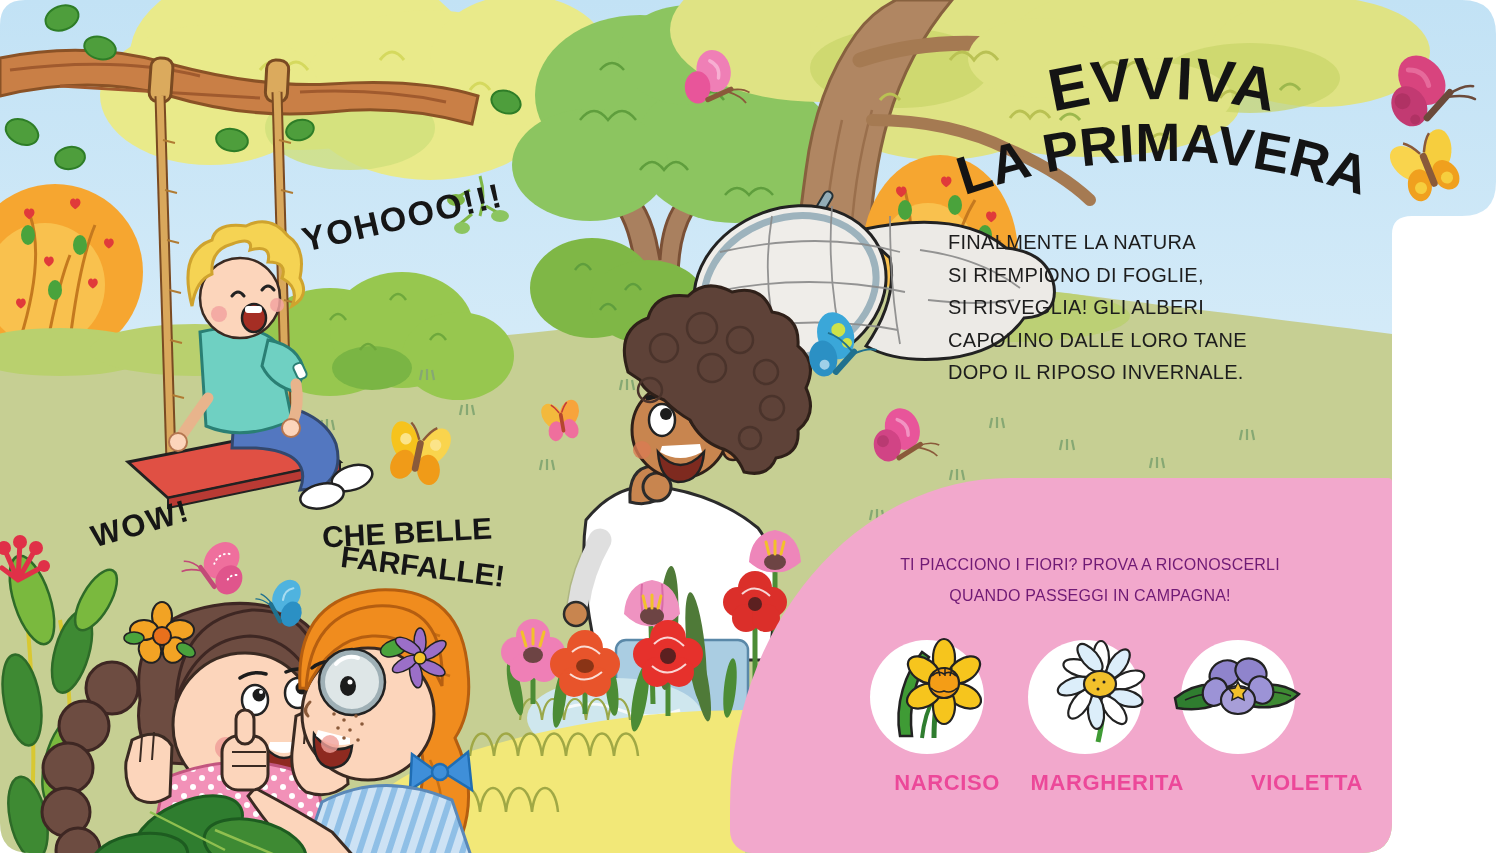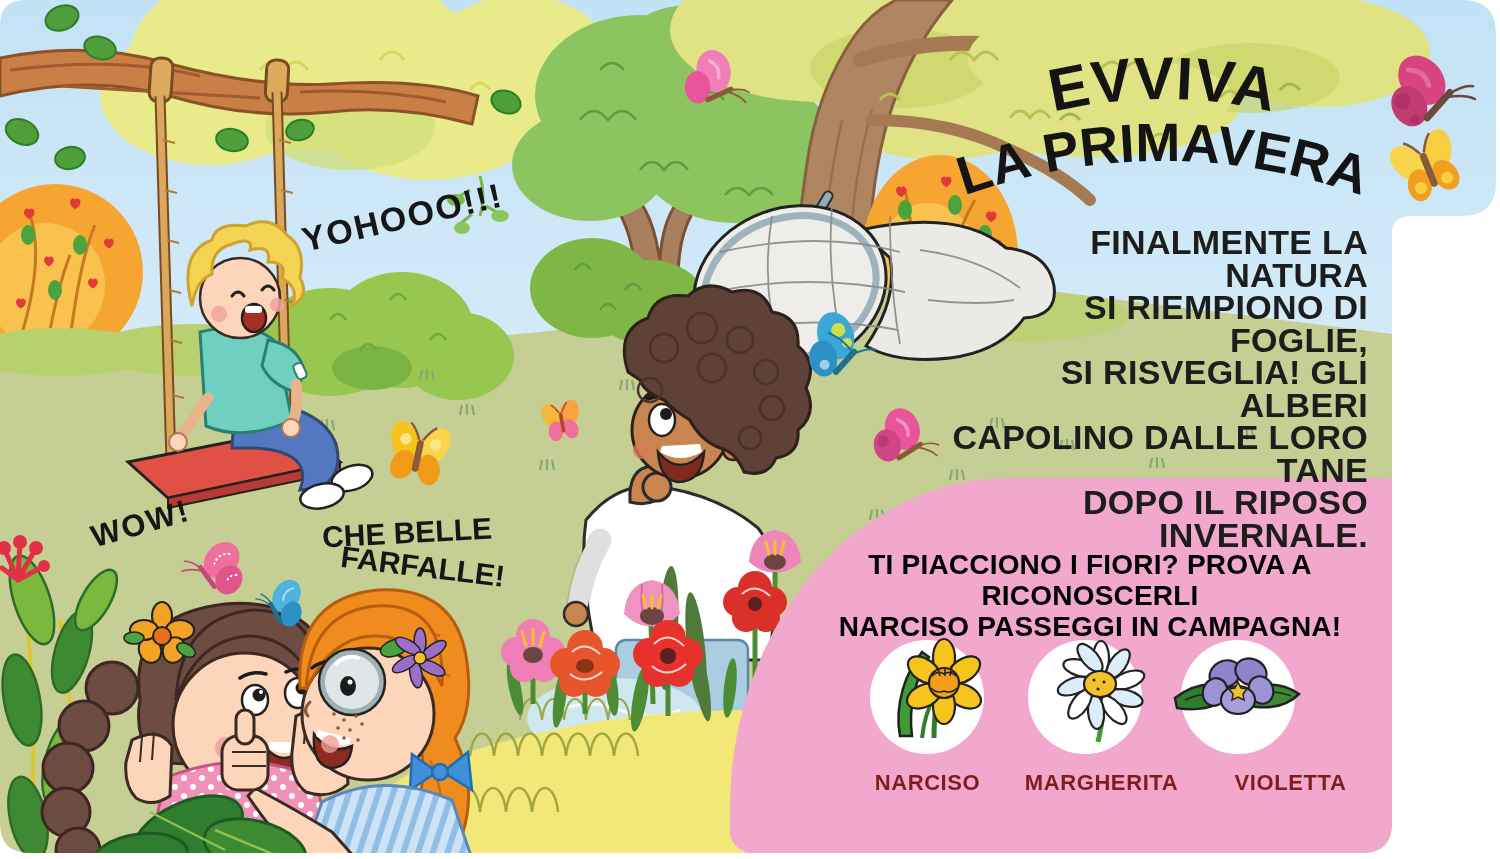--- a/index.html
+++ b/index.html
@@ -4,37 +4,37 @@
 <style>
   html,body{margin:0;padding:0;background:#ffffff;}
   .stage{position:relative;width:1500px;height:859px;background:#ffffff;overflow:hidden;
          font-family:"Liberation Sans", sans-serif;}
   .die-cut{position:absolute;inset:0;
     clip-path: path("M25,0 H1462 Q1496,0 1496,34 V182 Q1496,216 1462,216 H1412 Q1392,216 1392,234 V823 Q1392,853 1362,853 H30 Q0,853 0,823 V25 Q0,0 25,0 Z");}
   .art{position:absolute;left:0;top:0;}
   
   .title-svg{position:absolute;left:928px;top:36px;width:470px;height:190px;}
   .title-svg text{font-family:"Liberation Sans",sans-serif;font-weight:800;fill:#141414;}
-  .intro{position:absolute;left:948px;top:226px;width:420px;text-align:right;
-         color:#1d1d1d;font-size:34px;line-height:32.5px;letter-spacing:.3px;font-weight:700;}
+  .intro{position:absolute;left:948px;top:226px;width:420px;text-align:left;
+         color:#1d1d1d;font-size:20px;line-height:32.5px;letter-spacing:.3px;font-weight:400;}
   .speech{position:absolute;color:#161616;font-weight:800;white-space:nowrap;}
   .speech-yohooo{left:300px;top:198px;font-size:34px;letter-spacing:2px;transform:rotate(-13deg);}
   .speech-wow{left:90px;top:506px;font-size:31px;letter-spacing:2px;transform:rotate(-16deg);}
   .speech-farfalle{left:322px;top:516px;font-size:30px;text-align:center;}
   .speech-farfalle .l1{transform:rotate(-3deg);}
   .speech-farfalle .l2{transform:rotate(7deg) translateX(16px);margin-top:-2px;}
   
   .panel{position:absolute;left:730px;top:478px;width:662px;height:375px;background:#F2A8CC;
          border-radius:280px 4px 26px 22px / 330px 4px 26px 22px;}
   .panel-prompt{position:absolute;left:800px;top:549px;width:580px;text-align:center;
-                color:#000000;font-weight:700;font-size:28px;line-height:31px;letter-spacing:.2px;}
+                color:#701a75;font-weight:400;font-size:16px;line-height:31px;letter-spacing:.2px;}
   .flower-circle{position:absolute;width:114px;height:114px;border-radius:50%;background:#ffffff;overflow:visible;}
   .flower-circle svg{position:absolute;left:-22px;top:-8px;overflow:visible;}
   .fc-1{left:870px;top:640px;} .fc-2{left:1028px;top:640px;} .fc-3{left:1181px;top:640px;}
-  .flower-label{position:absolute;top:770px;text-align:center;color:#7f1d1d;
+  .flower-label{position:absolute;top:770px;text-align:right;color:#ec4899;
                 font-weight:800;font-size:22px;letter-spacing:.6px;}
   .fl-1{left:855px;width:145px;} .fl-2{left:1003px;width:165px;margin-left:16px;} .fl-3{left:1218px;width:145px;}
 </style>
 </head>
 <body>
 
 <div class="stage">
  <div class="die-cut">
 
   <svg class="art" width="1500" height="859" viewBox="0 0 1500 859">
@@ -560,21 +560,21 @@
         <path d="M-12,-28 q12,4 12,18" stroke="#A8DCF0" stroke-width="3" fill="none" stroke-linecap="round"></path>
         <path d="M0,20 L16,-2" stroke="#20718F" stroke-width="6" stroke-linecap="round"></path>
         <path d="M16,0 q14,-8 22,-6 M14,-2 q10,-10 18,-12" stroke="#20718F" stroke-width="2" fill="none"></path>
       </g>
     </g>
   </svg>
 
   <div class="panel"></div>
   <div class="panel-prompt">
     <div>TI PIACCIONO I FIORI? PROVA A RICONOSCERLI</div>
-    <div>NARCISO PASSEGGI IN CAMPAGNA!</div>
+    <div>QUANDO PASSEGGI IN CAMPAGNA!</div>
   </div>
 
   <div class="flower-circle fc-1">
     <svg width="158" height="130" viewBox="0 0 158 130">
       <g transform="translate(30,8)">
         <path d="M22,96 C16,64 28,32 44,12 L51,17 C38,38 30,66 34,96 Z" fill="#3F9B35" stroke="#222" stroke-width="2.5"></path>
         <path d="M56,98 C56,76 58,60 63,48" stroke="#2F7D2F" stroke-width="5" fill="none"></path>
         <path d="M44,98 C46,80 50,68 56,58" stroke="#2F7D2F" stroke-width="4" fill="none"></path>
         <g fill="#F6C51D" stroke="#222" stroke-width="2.2">
           <ellipse cx="66" cy="18" rx="11" ry="19"></ellipse>

